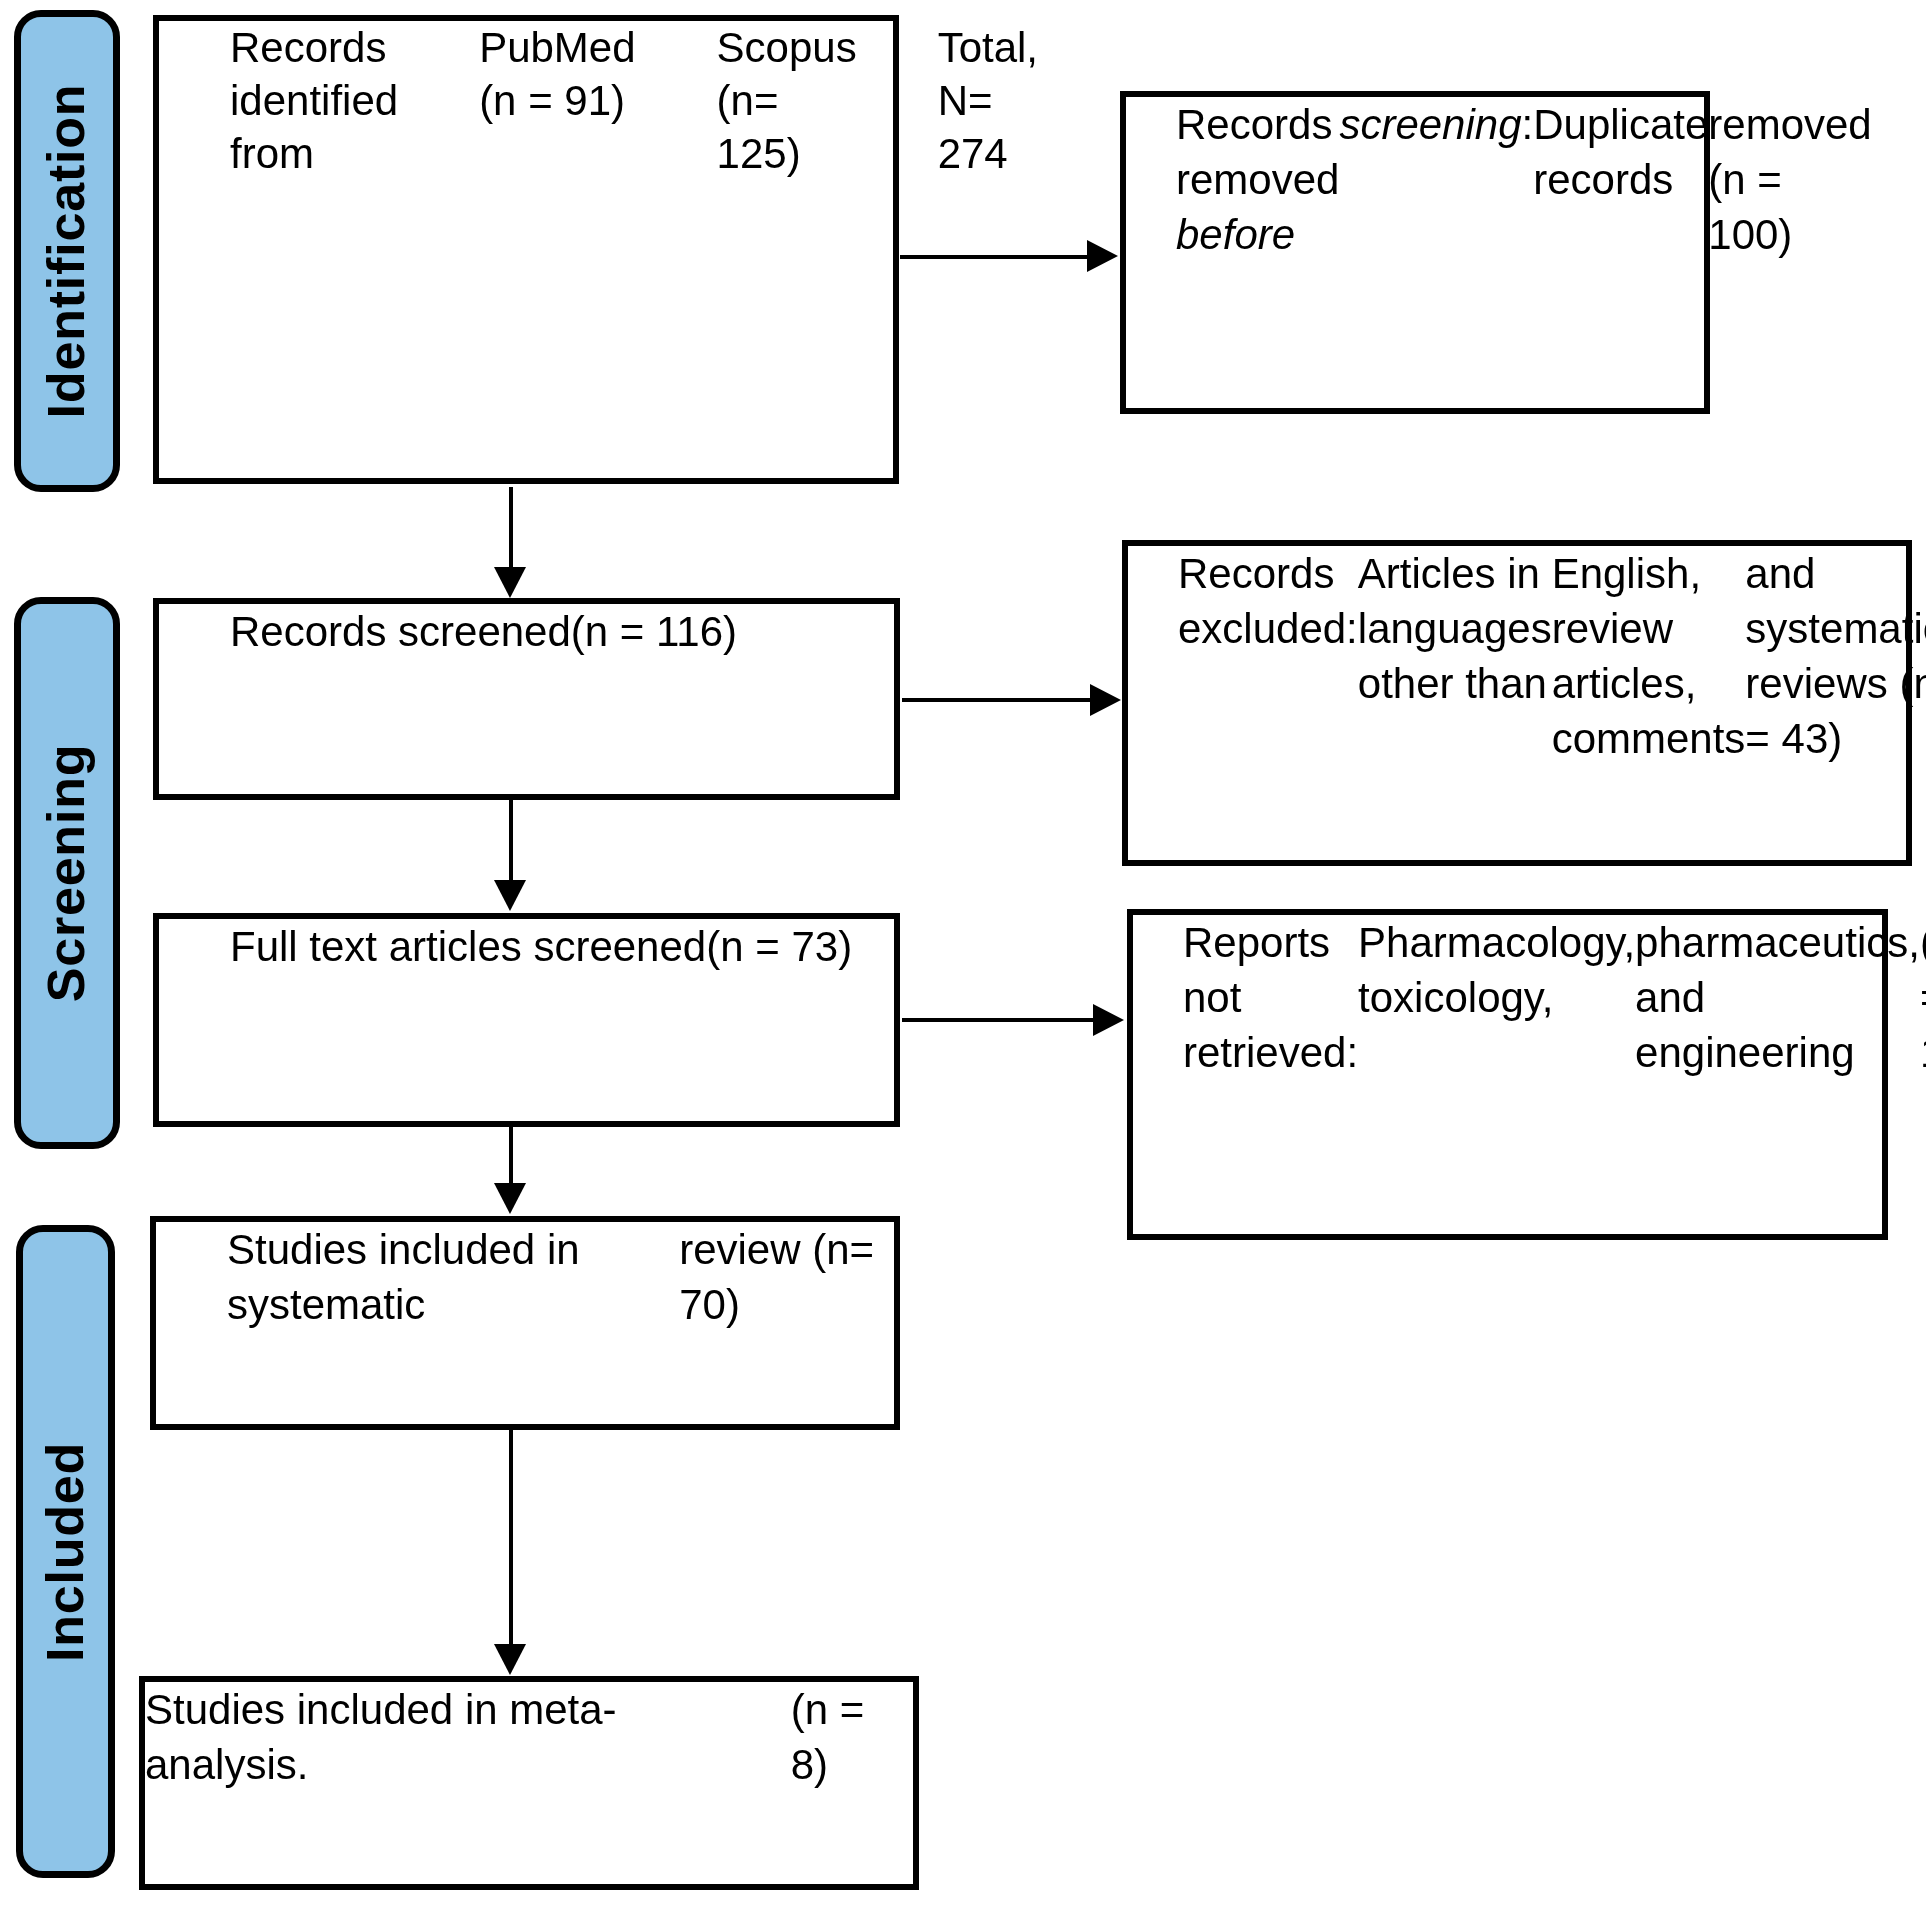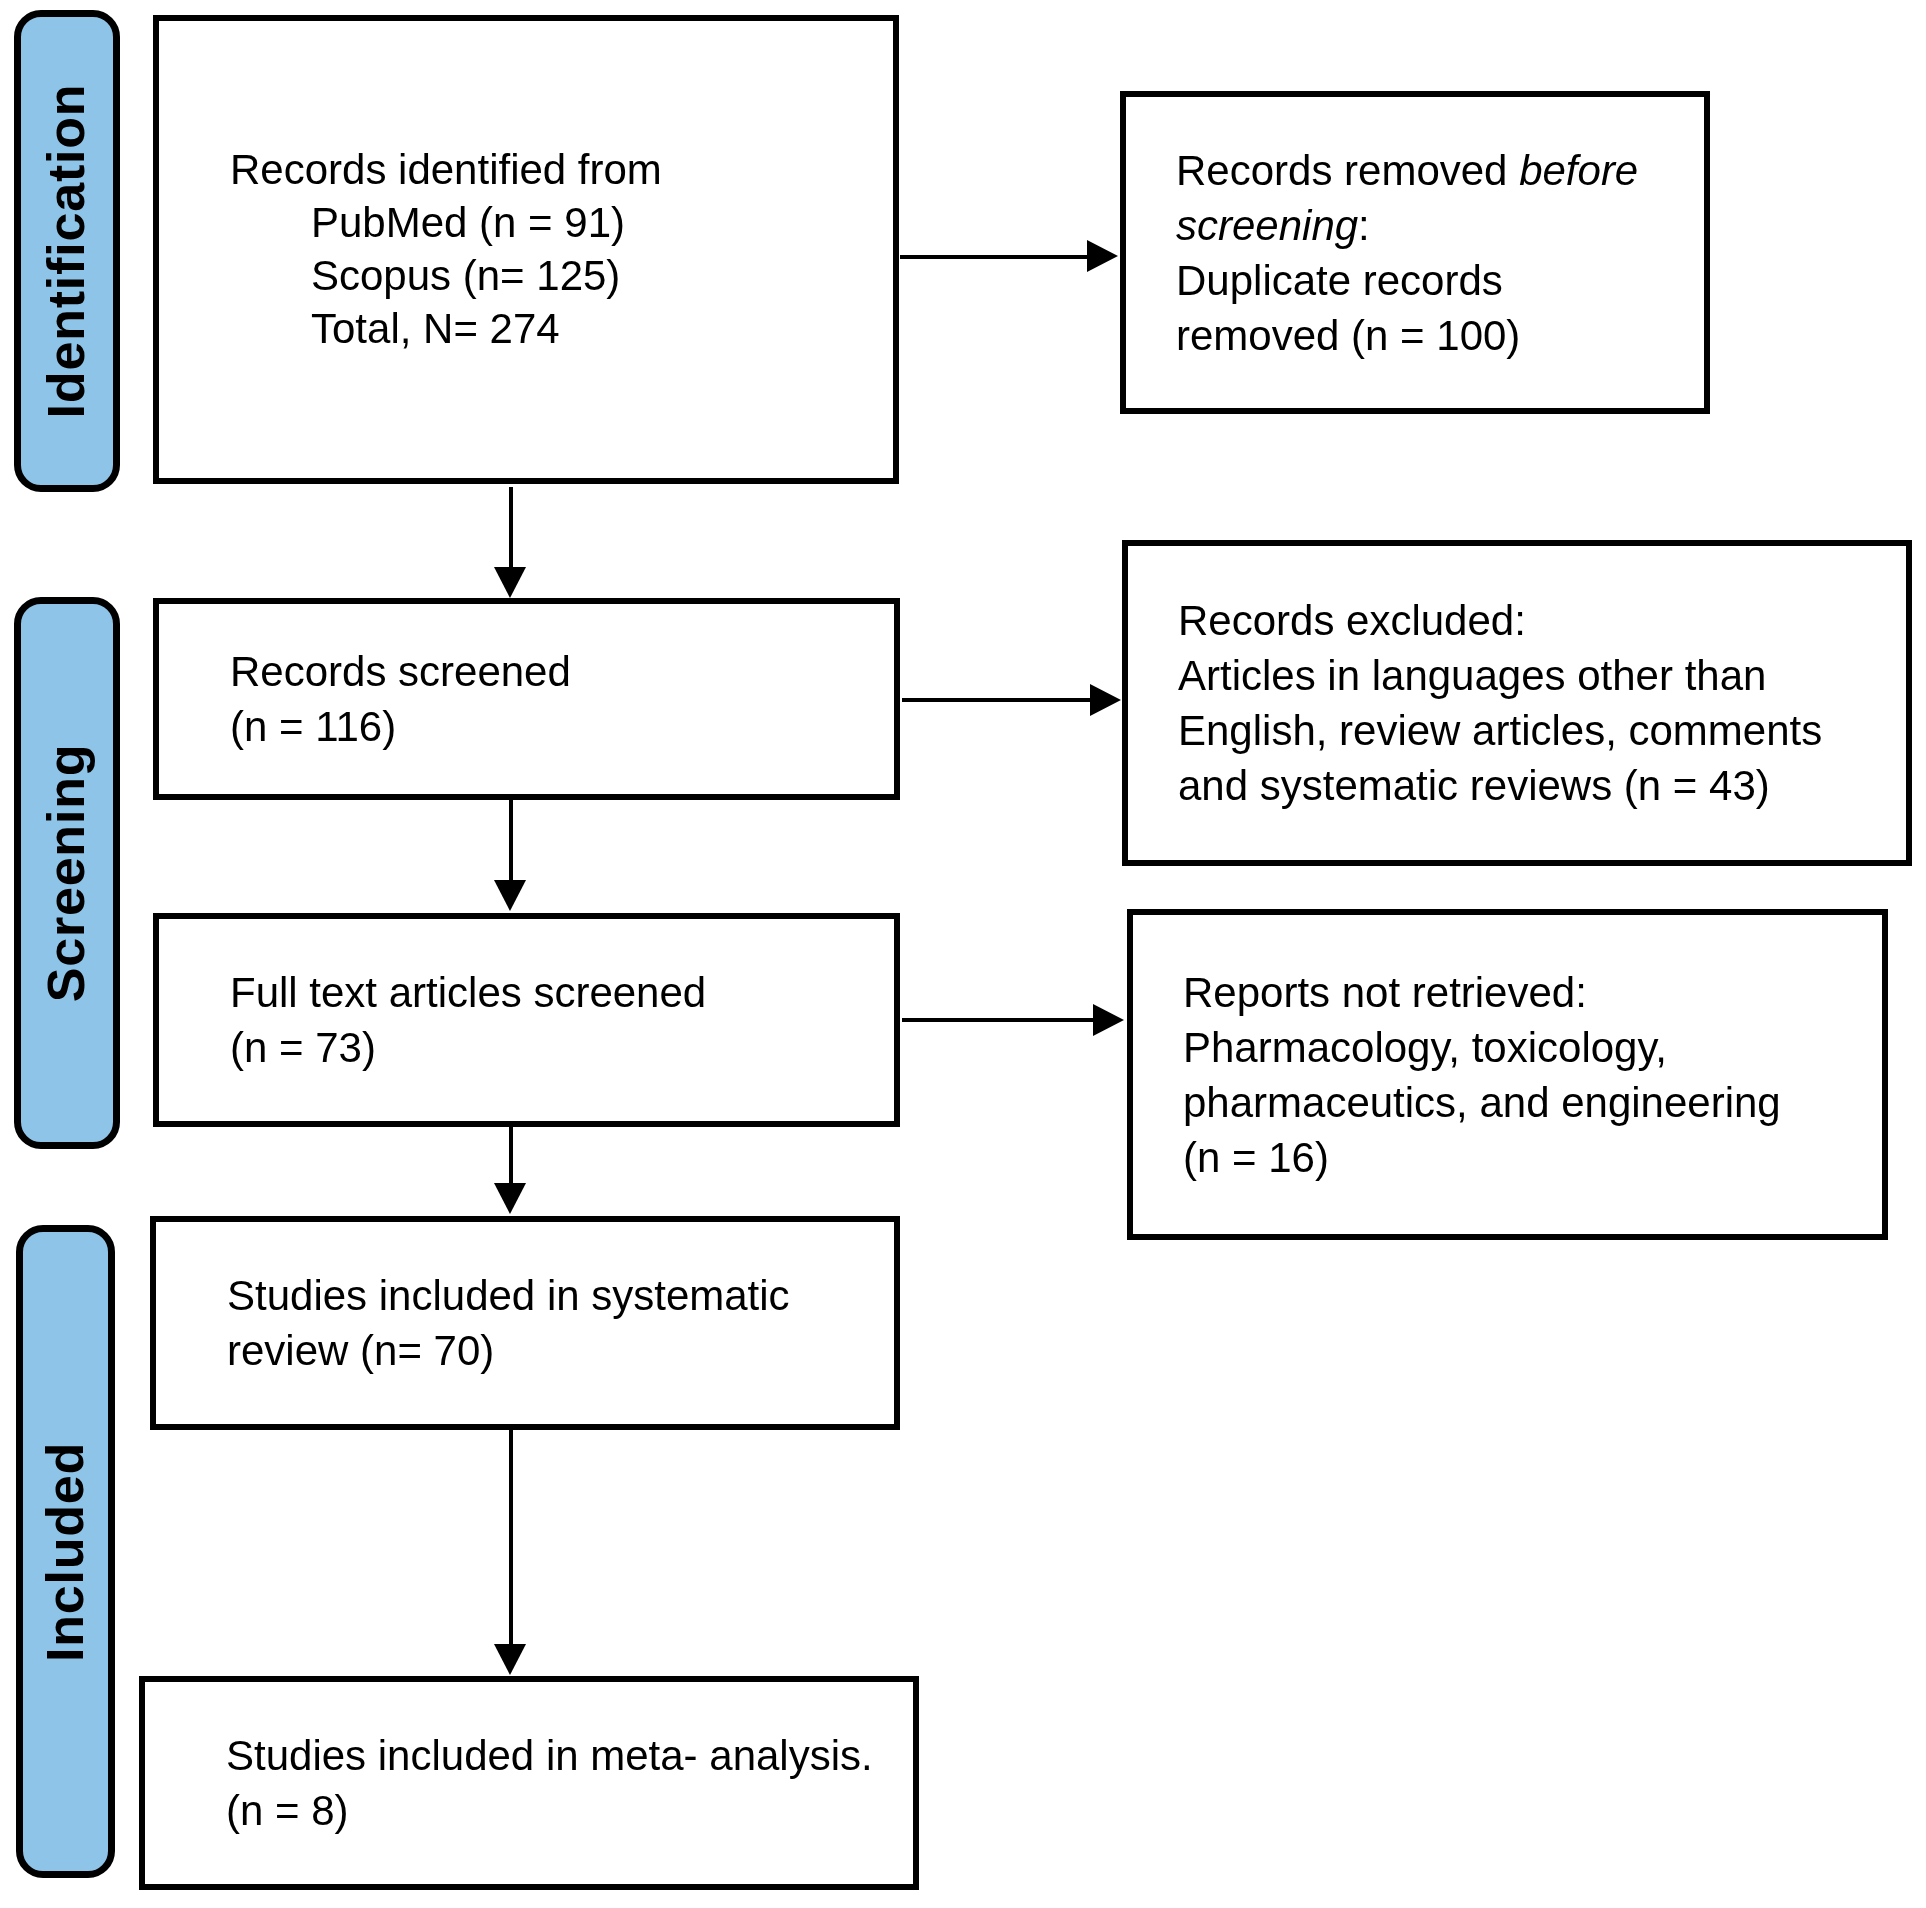--- a/index.html
+++ b/index.html
@@ -34,33 +34,32 @@
   #stage-screening      { left: 13.7px;  top: 597px;  width: 106px; height: 552px; }
   #stage-included       { left: 16px;  top: 1225px; width: 99px; height: 653px; }
 
   
   .box {
     position: absolute;
     background: #ffffff;
     border: 6.4px solid #000000;
     box-sizing: border-box;
     display: flex;
-    flex-direction: column;
-    justify-content: center;
+    flex-direction: row;
     font-size: 42px;
     line-height: 55px;
   }
   .box .line { display: block; }
   .box .indent { padding-left: 81px; }
 
   #box-records-identified { left: 153px; top: 14.5px;   width: 746px; height: 469px; padding-left: 71px; line-height: 53px; }
   #box-records-screened   { left: 153px; top: 598px;  width: 747px; height: 202px; padding-left: 71px; }
   #box-fulltext-screened  { left: 153px; top: 913px; width: 747px; height: 214px; padding-left: 71px; }
   #box-systematic-review  { left: 150px; top: 1216px; width: 750px; height: 214px; padding-left: 71px; }
-  #box-meta-analysis      { left: 139px; top: 1676px; width: 780px; height: 214px; padding-left: 81px; }
+  #box-meta-analysis      { left: 139px; top: 1676px; width: 780px; height: 214px; }
 
   #box-records-removed    { left: 1120px; top: 91px;  width: 590px; height: 323px; padding-left: 50px; padding-right: 28px; }
   #box-records-excluded   { left: 1122px; top: 528px;  width: 790px; height: 326px; padding-left: 50px; padding-right: 24px; margin-top: 12px; }
   #box-reports-notretrieved { left: 1127px; top: 895px; width: 761px; height: 331px; padding-left: 50px; padding-right: 24px; margin-top: 14px; }
 
   
   .vline { position: absolute; width: 4px; background: #000000; }
   .hline { position: absolute; height: 4px; background: #000000; }
   .head-down {
     position: absolute; width: 0; height: 0;

